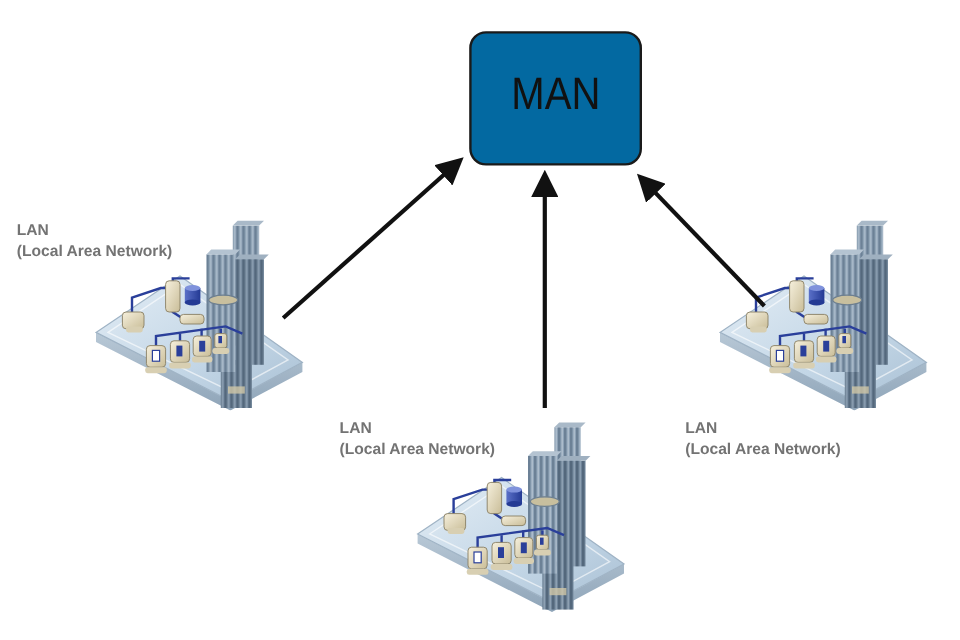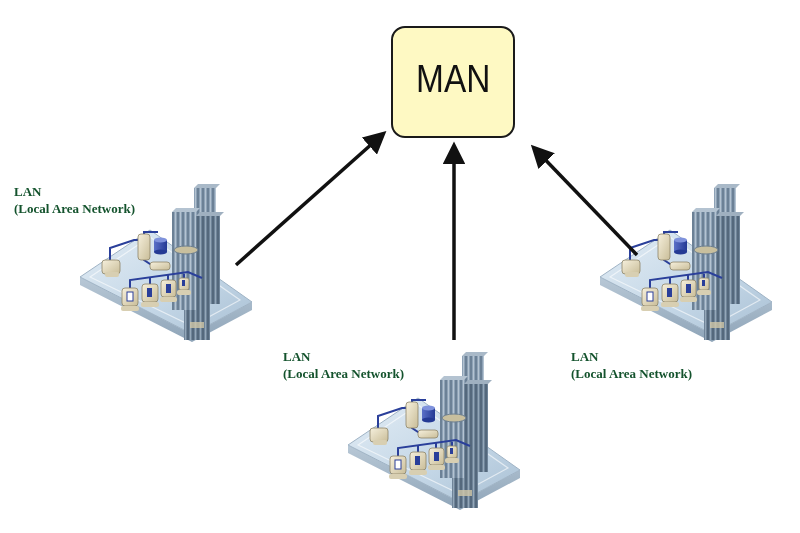--- a/index.html
+++ b/index.html
@@ -1,31 +1,31 @@
 <!DOCTYPE html>
 <html><head>
 <meta charset="utf-8">
 <style>
   html, body { margin: 0; padding: 0; background: #ffffff; }
   body { width: 800px; height: 533px; position: relative; overflow: hidden;
          font-family: "Liberation Sans", "DejaVu Sans", sans-serif; }
   #stage { position: absolute; left: 0; top: 0; width: 800px; height: 533px; }
   .man-box {
-    position: absolute; left: 391px; top: 26px; width: 124px; height: 112px;
-    border: 2.5px solid #1a1a1a; border-radius: 14px; background: #fef9c3;
+    position: absolute; left: 391px; top: 26px; width: 144px; height: 112px;
+    border: 2.5px solid #1a1a1a; border-radius: 14px; background: #0369a1;
     box-sizing: border-box; display: flex; align-items: center; justify-content: center;
   }
   .man-label {
     font-family: "Liberation Sans", "DejaVu Sans", sans-serif;
     font-size: 38px; color: #111; letter-spacing: 0px; transform: scaleX(0.88);
     margin-top: -6px;
   }
   .lan-label {
-    position: absolute; font-family: Liberation Serif, serif;
-    font-weight: bold; font-size: 13px; line-height: 17px; color: #14532d;
+    position: absolute; font-family: Liberation Sans, sans-serif;
+    font-weight: bold; font-size: 13px; line-height: 17px; color: #737373;
   }
   .lan-label span { display: block; white-space: nowrap; }
   #lan-label-left   { left: 14px;  top: 183px; }
   #lan-label-bottom { left: 283px; top: 348px; }
   #lan-label-right  { left: 571px; top: 348px; }
 </style>
 </head>
 <body>
 
 <svg id="stage" width="800" height="533" viewBox="0 0 800 533" xmlns="http://www.w3.org/2000/svg">

